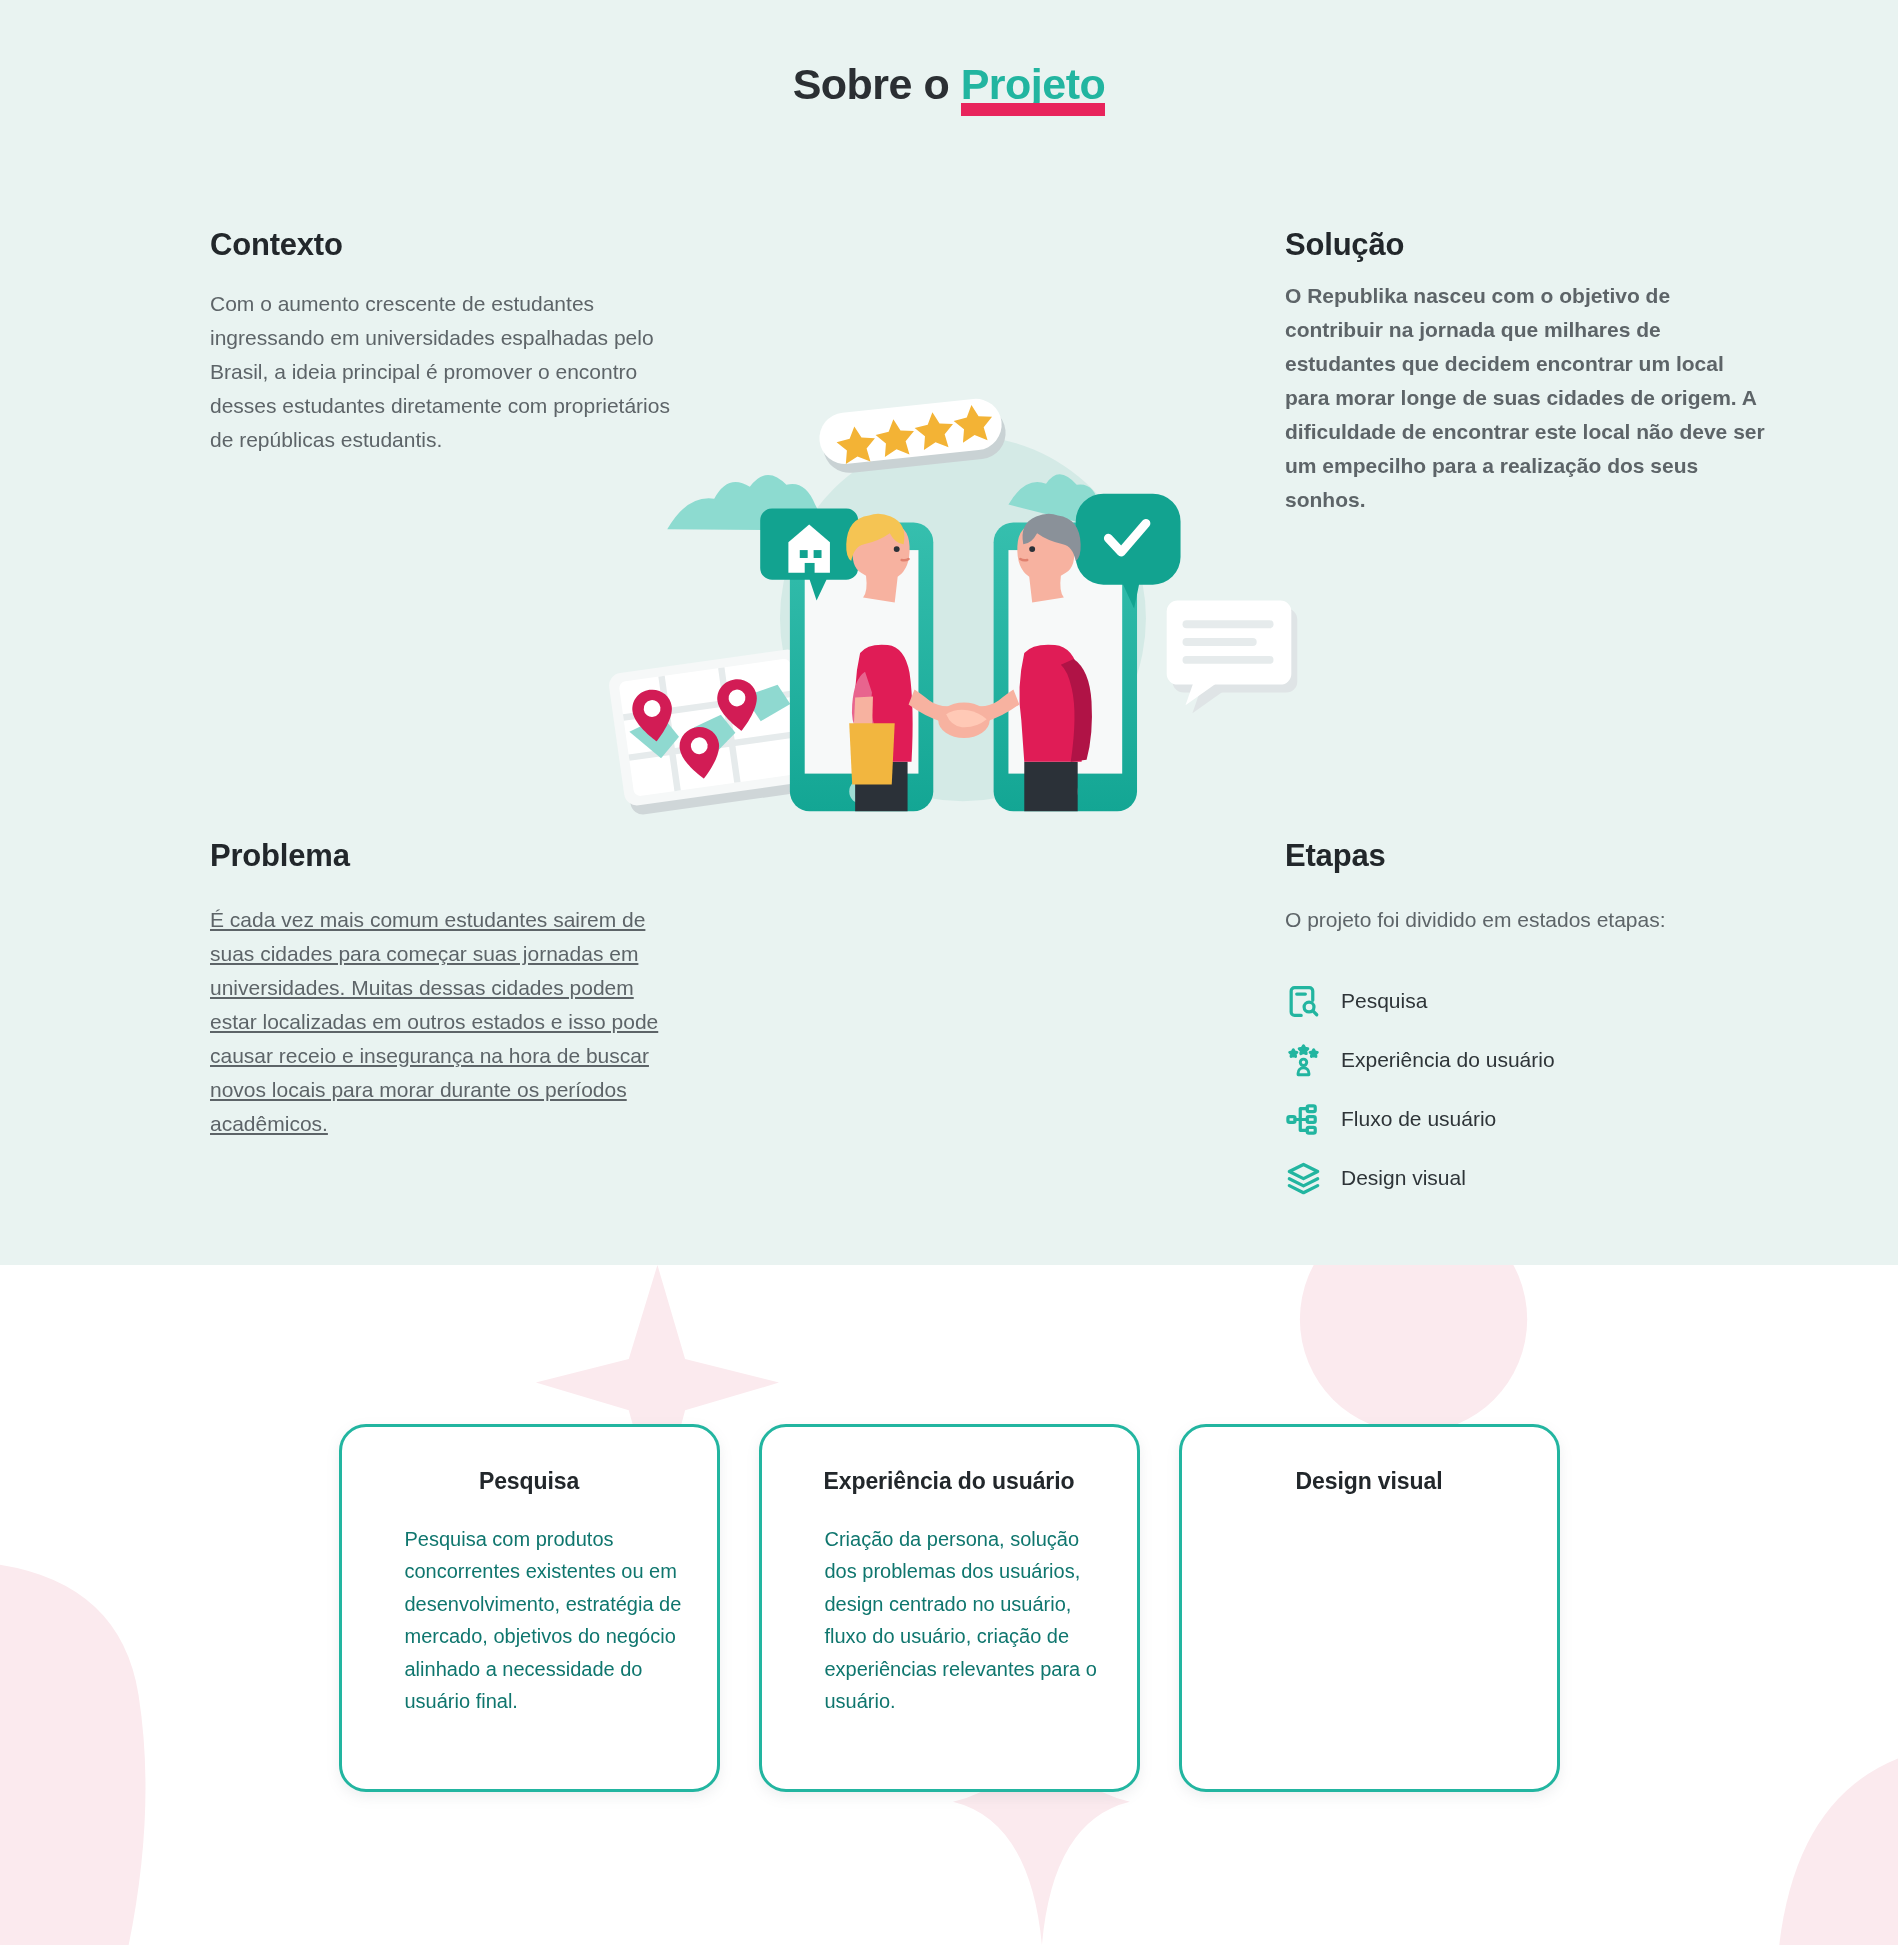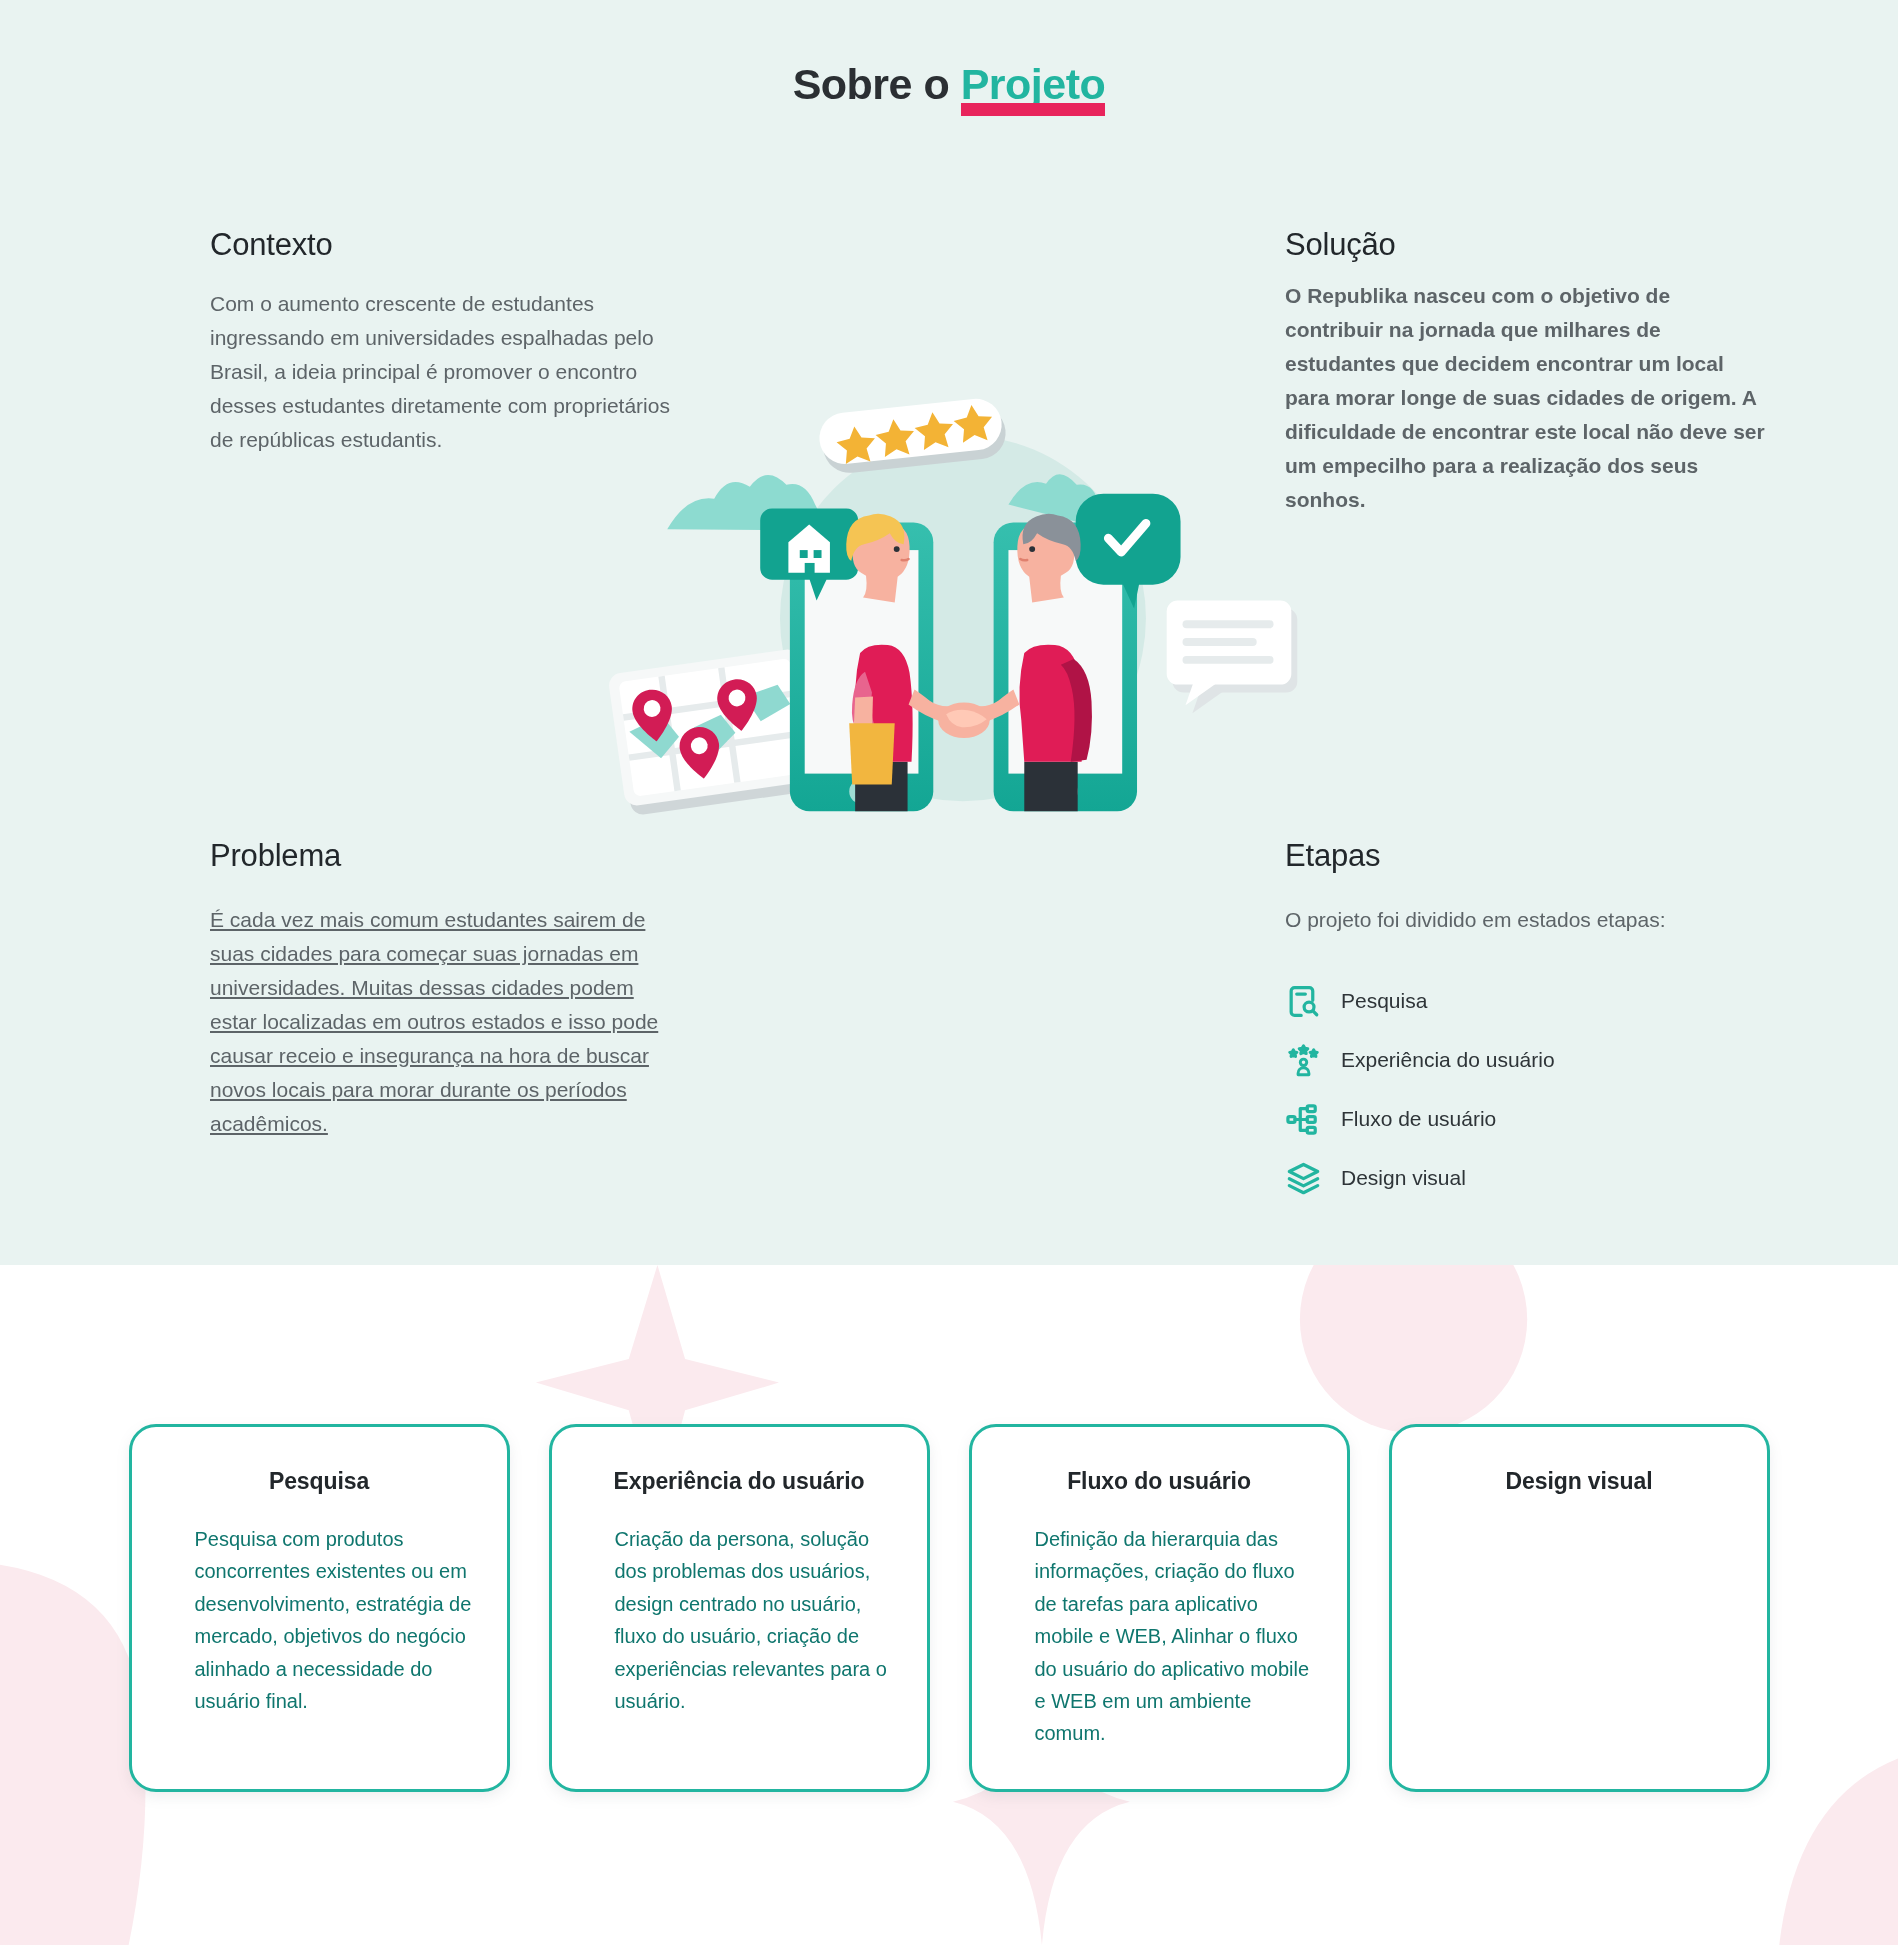--- a/index.html
+++ b/index.html
@@ -30,21 +30,21 @@
     display: inline-block;
   }
   .page-title .accent .underline {
     position: absolute; left: 0; right: 0; bottom: -7px; height: 13px;
     background: #e8245c;
   }
 
   
   .col { position: absolute; }
   .col-heading {
-    font-size: 31px; font-weight: 400; color: #22272b;
+    font-size: 31px; font-weight: 700; color: #22272b;
     letter-spacing: -0.2px; white-space: nowrap;
   }
   .col-body {
     font-size: 21px; line-height: 1.62; color: #5d6468; font-weight: 400;
   }
 
   .col-contexto  { left: 210px;  top: 227px;  width: 475px; }
   .col-contexto .col-body { margin-top: 24px; }
 
   .col-solucao   { left: 1285px; top: 227px;  width: 484px; }
@@ -298,22 +298,18 @@
   <div class="cards">
     <div class="card">
       <div class="card-title">Pesquisa</div>
       <div class="card-body">Pesquisa com produtos concorrentes existentes ou em desenvolvimento, estratégia de mercado, objetivos do negócio alinhado a necessidade do usuário final.</div>
     </div>
     <div class="card">
       <div class="card-title">Experiência do usuário</div>
       <div class="card-body">Criação da persona, solução dos problemas dos usuários, design centrado no usuário, fluxo do usuário, criação de experiências relevantes para o usuário.</div>
     </div>
     <div class="card">
-      <div class="card-title">Fluxo do usuário</div>
-      <div class="card-body">Definição da hierarquia das informações, criação do fluxo de tarefas para aplicativo mobile e WEB, Alinhar o fluxo do usuário do aplicativo mobile e WEB em um ambiente comum.</div>
-    </div>
-    <div class="card">
       <div class="card-title">Design visual</div>
     </div>
   </div>
 
 </div>
 
 
 </body></html>

